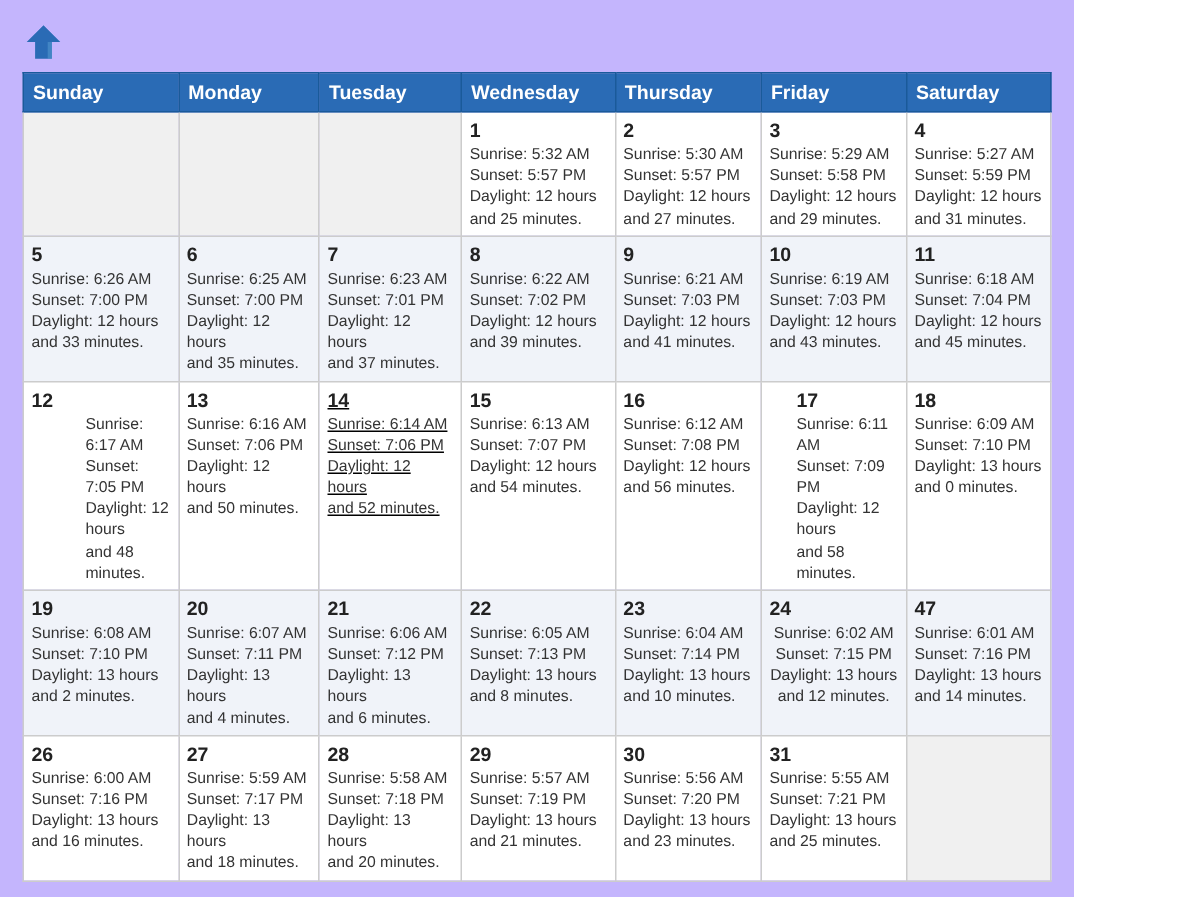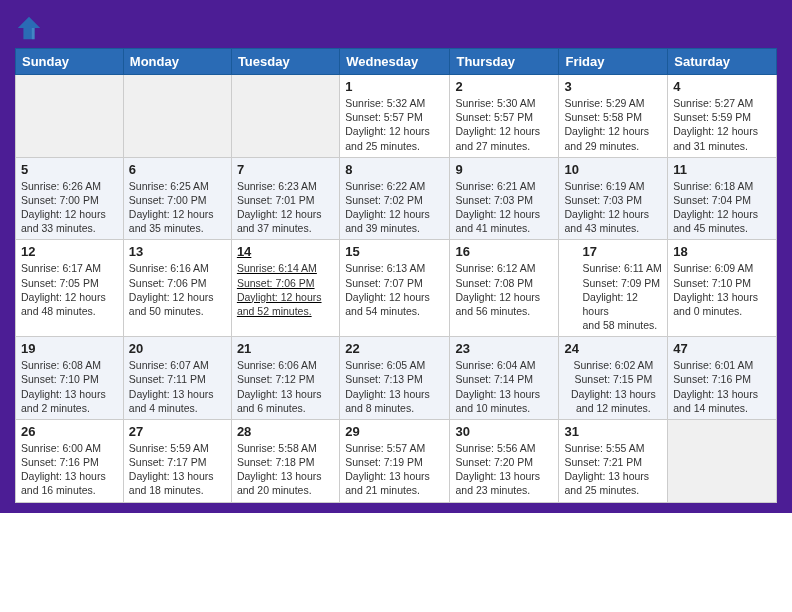--- a/index.html
+++ b/index.html
@@ -4,22 +4,22 @@
   <style>
     * { box-sizing: border-box; margin: 0; padding: 0; }
     body {
       font-family: Arial, sans-serif;
       background: #fff;
       width: 792px;
       min-height: 612px;
       overflow: hidden;
     }
     .page {
-      width: 792px;
-      background: #4c1d95;
+      width: 716px;
+      background: #c4b5fd;
       padding: 10px 15px 10px 15px;
     }
     .header {
       display: flex;
       align-items: flex-start;
       justify-content: space-between;
       margin-bottom: 6px;
     }
     .logo {
       display: flex;
@@ -212,21 +212,21 @@
             <div class="day-num">11</div>
             <div class="day-info" style="white-space: pre-line;">Sunrise: 6:18 AM
 Sunset: 7:04 PM
 Daylight: 12 hours
 and 45 minutes.</div>
           </td>
         </tr>
         <tr>
           <td style="background: rgb(255, 255, 255);">
             <div class="day-num">12</div>
-            <div class="day-info" style="white-space: pre-line;">Sunrise: 6:17 AM
+            <div class="day-info" style="white-space: pre-line; margin-left: 36px;">Sunrise: 6:17 AM
 Sunset: 7:05 PM
 Daylight: 12 hours
 and 48 minutes.</div>
           </td>
           <td style="background: rgb(255, 255, 255);">
             <div class="day-num">13</div>
             <div class="day-info" style="white-space: pre-line;">Sunrise: 6:16 AM
 Sunset: 7:06 PM
 Daylight: 12 hours
 and 50 minutes.</div>

